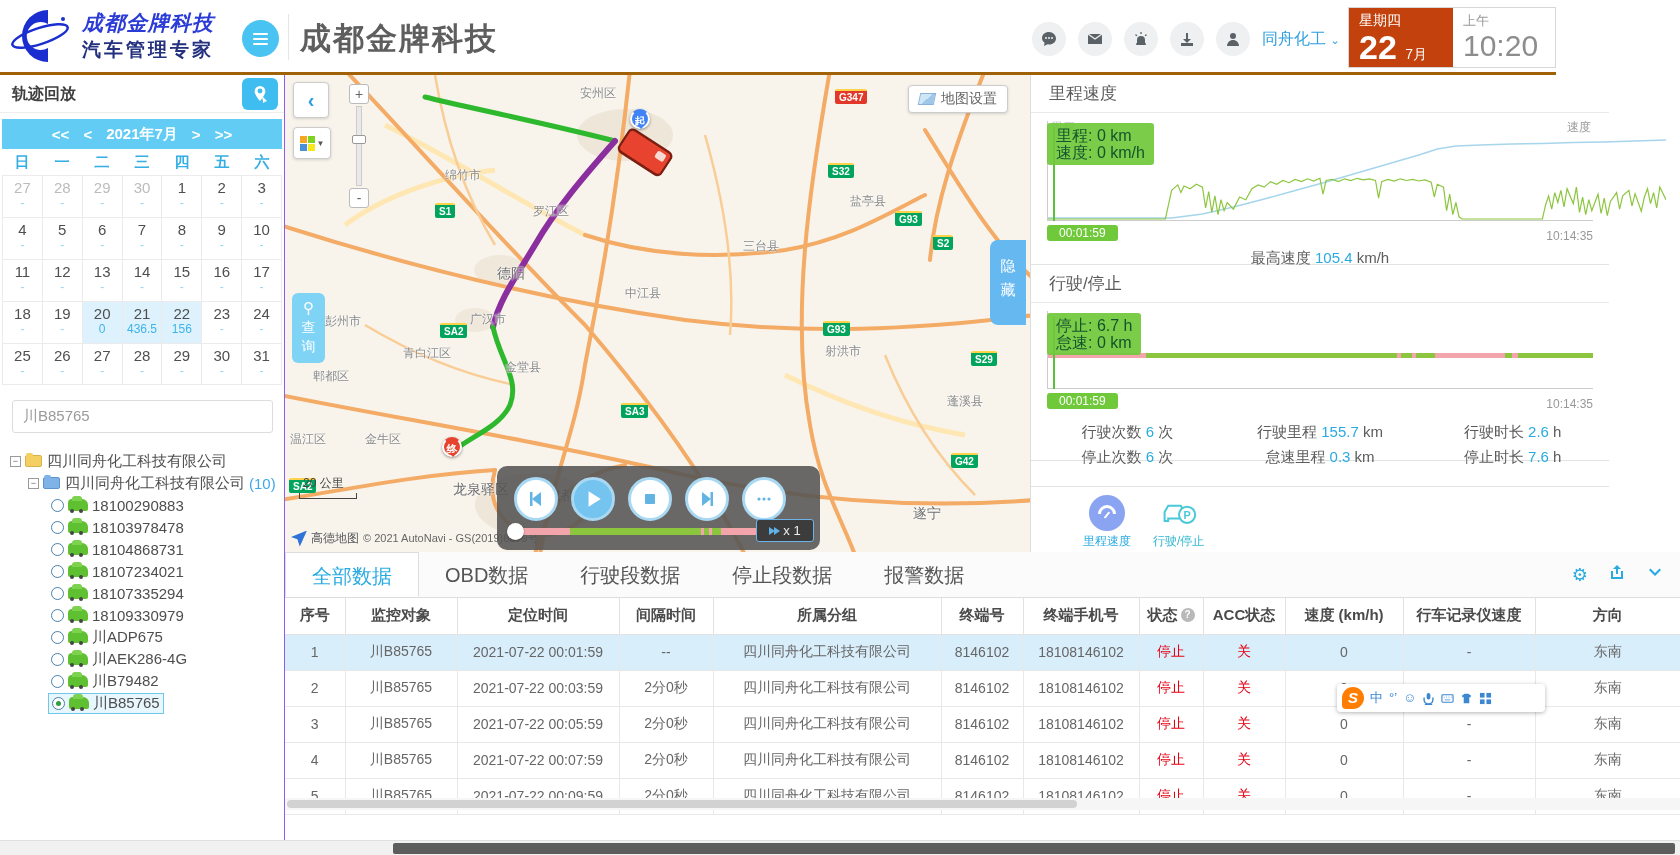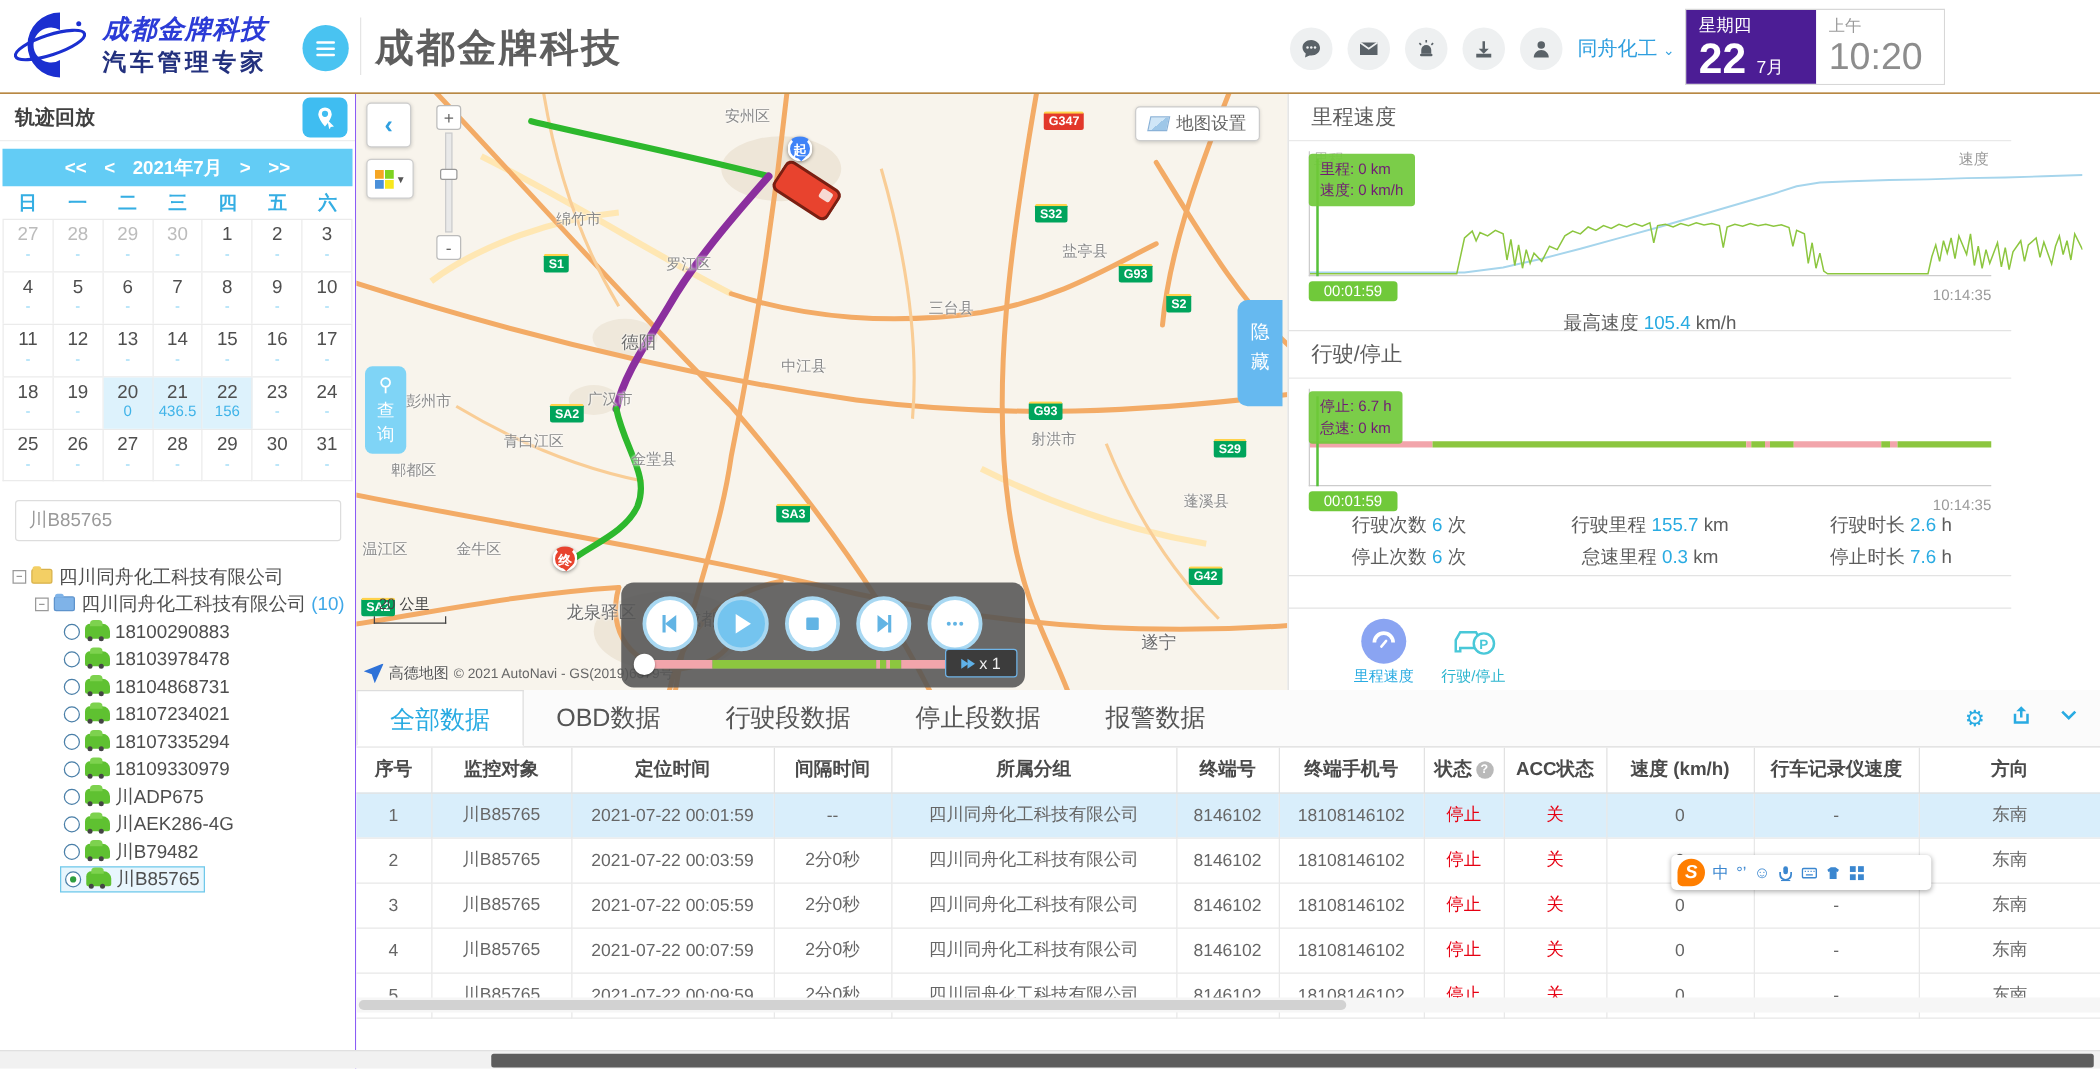--- a/index.html
+++ b/index.html
@@ -1,34 +1,34 @@
 <!DOCTYPE html>
 <html><head>
 <meta charset="utf-8">
 <style>
   *{box-sizing:border-box;margin:0;padding:0}
   html,body{width:1680px;height:855px;overflow:hidden}
   body{font-family:"Liberation Sans","DejaVu Sans",sans-serif;background:#fff;position:relative;color:#555}
 
   
-  #header{position:absolute;left:0;top:0;width:1680px;height:75px;background:#fff;border-bottom:1px solid #a16207;z-index:50}
+  #header{position:absolute;left:0;top:0;width:1556px;height:75px;background:#fff;border-bottom:3px solid #a16207;z-index:50}
   #logo{position:absolute;left:10px;top:6px;display:flex;align-items:center;cursor:pointer}
   #logo-text{margin-left:10px}
   #logo-line1{font-size:21px;font-weight:bold;font-style:italic;color:#2b3bd6;letter-spacing:1px}
   #logo-line2{font-size:19px;font-weight:bold;color:#23317e;letter-spacing:3px}
   #hamburger{position:absolute;left:242px;top:20px;width:37px;height:37px;border-radius:50%;background:#49c3f1;display:flex;flex-direction:column;justify-content:center;align-items:center;gap:3px;cursor:pointer}
   #hamburger i{display:block;width:15px;height:2px;background:#fff;border-radius:1px}
   #hdr-divider{position:absolute;left:288px;top:14px;width:1px;height:46px;background:#e5e5e5}
   #page-title{position:absolute;left:300px;top:18px;font-size:31px;font-weight:bold;color:#5e5e5e;letter-spacing:2px}
   .hicon{position:absolute;top:22px;width:34px;height:34px;border-radius:50%;background:#eef0f1;display:flex;align-items:center;justify-content:center;cursor:pointer}
   .hicon svg{width:16px;height:16px;fill:#5a6268}
   #user-menu{position:absolute;left:1262px;top:29px;font-size:16px;color:#2f9fdf;cursor:pointer}
   #user-menu .chev{font-size:11px;color:#2f9fdf}
   #datetime{position:absolute;left:1348px;top:7px;width:208px;height:61px;border:1px solid #d7d7d7;display:flex}
-  #date-box{width:104px;height:100%;background:#4c1d95;color:#fff;padding:4px 10px}
+  #date-box{width:104px;height:100%;background:#c2410c;color:#fff;padding:4px 10px}
   #date-weekday{font-size:14px}
   #date-day{font-size:34px;font-weight:bold;line-height:34px;display:inline-block}
   #date-month{font-size:14px;display:inline-block;margin-left:4px}
   #time-box{width:102px;height:100%;background:#fff;padding:4px 10px}
   #time-period{font-size:13px;color:#9a9a9a}
   #time-clock{font-size:30px;color:#8d8d8d;line-height:32px}
 
   
   #sidebar{position:absolute;left:0;top:75px;width:285px;height:780px;background:#fff;border-right:1px solid #8b5cf6}
   #side-head{position:relative;height:38px;border-bottom:1px solid #eee}
@@ -119,21 +119,21 @@
 
   
   #rightpanel{position:absolute;left:1030px;top:75px;width:579px;height:477px;background:#fff;border-left:1px solid #ddd}
   .card{position:relative;border-bottom:1px solid #e3e3e3}
   .card-title{height:38px;line-height:38px;padding-left:18px;font-size:17px;color:#5c5c5c;border-bottom:1px solid #e9e9e9}
   .chartbox{position:relative;margin:8px 16px 0 16px;height:118px}
   .plot{position:absolute;left:0;top:0;right:0;bottom:18px;border-left:1px solid #ccc;border-bottom:1px solid #ccc}
   .legend-r{position:absolute;right:2px;top:-2px;font-size:12px;color:#999}
   .legend-l{position:absolute;left:4px;top:-2px;font-size:12px;color:#bbb}
   .cursorline{position:absolute;left:6px;top:6px;bottom:18px;width:2px;background:#57c13a}
-  .tooltip{position:absolute;left:0;top:2px;background:rgba(112,201,58,.92);color:#701a75;font-size:12px;line-height:17px;padding:4px 9px;border-radius:3px;z-index:2}
+  .tooltip{position:absolute;left:0;top:2px;background:rgba(112,201,58,.92);color:#14532d;font-size:16px;line-height:17px;padding:4px 9px;border-radius:3px;z-index:2}
   .tbadge{position:absolute;left:0;bottom:-2px;background:#70c93a;color:#fff;font-size:12px;padding:1px 12px;border-radius:3px}
   .tend{position:absolute;right:0;bottom:-4px;font-size:12px;color:#999}
   .statrow{display:flex;margin-top:10px}
   .stat{flex:1;text-align:center;font-size:15px;color:#5c5c5c}
   .stat b{color:#29abe2;font-weight:normal}
   #bar2{position:absolute;left:0;right:0;top:42px;height:5px}
   #bar2 i{position:absolute;top:0;height:100%}
   #rp-toolbar{position:absolute;left:0;bottom:0;width:100%;height:66px;border-top:1px solid #e3e3e3;display:flex;gap:22px;padding:8px 0 0 52px}
   .rtool{text-align:center;cursor:pointer}
   .rtool .ticon{width:36px;height:36px;border-radius:50%;margin:0 auto;display:flex;align-items:center;justify-content:center}
@@ -724,21 +724,21 @@
           </div>
       </div>
       <div class="cursorline"></div>
       <div class="tooltip">
         <div>停止: 6.7 h</div>
         <div>怠速: 0 km</div>
       </div>
       <span class="tbadge">00:01:59</span>
       <span class="tend">10:14:35</span>
     </div>
-    <div class="statrow" style="margin-top:4px">
+    <div class="statrow" style="margin-top:16px">
       <div class="stat"><span>行驶次数 </span><b>6</b><span> 次</span></div>
       <div class="stat"><span>行驶里程 </span><b>155.7</b><span> km</span></div>
       <div class="stat"><span>行驶时长 </span><b>2.6</b><span> h</span></div>
     </div>
     <div class="statrow" style="margin-top:6px">
       <div class="stat"><span>停止次数 </span><b>6</b><span> 次</span></div>
       <div class="stat"><span>怠速里程 </span><b>0.3</b><span> km</span></div>
       <div class="stat"><span>停止时长 </span><b>7.6</b><span> h</span></div>
     </div>
   </div>

